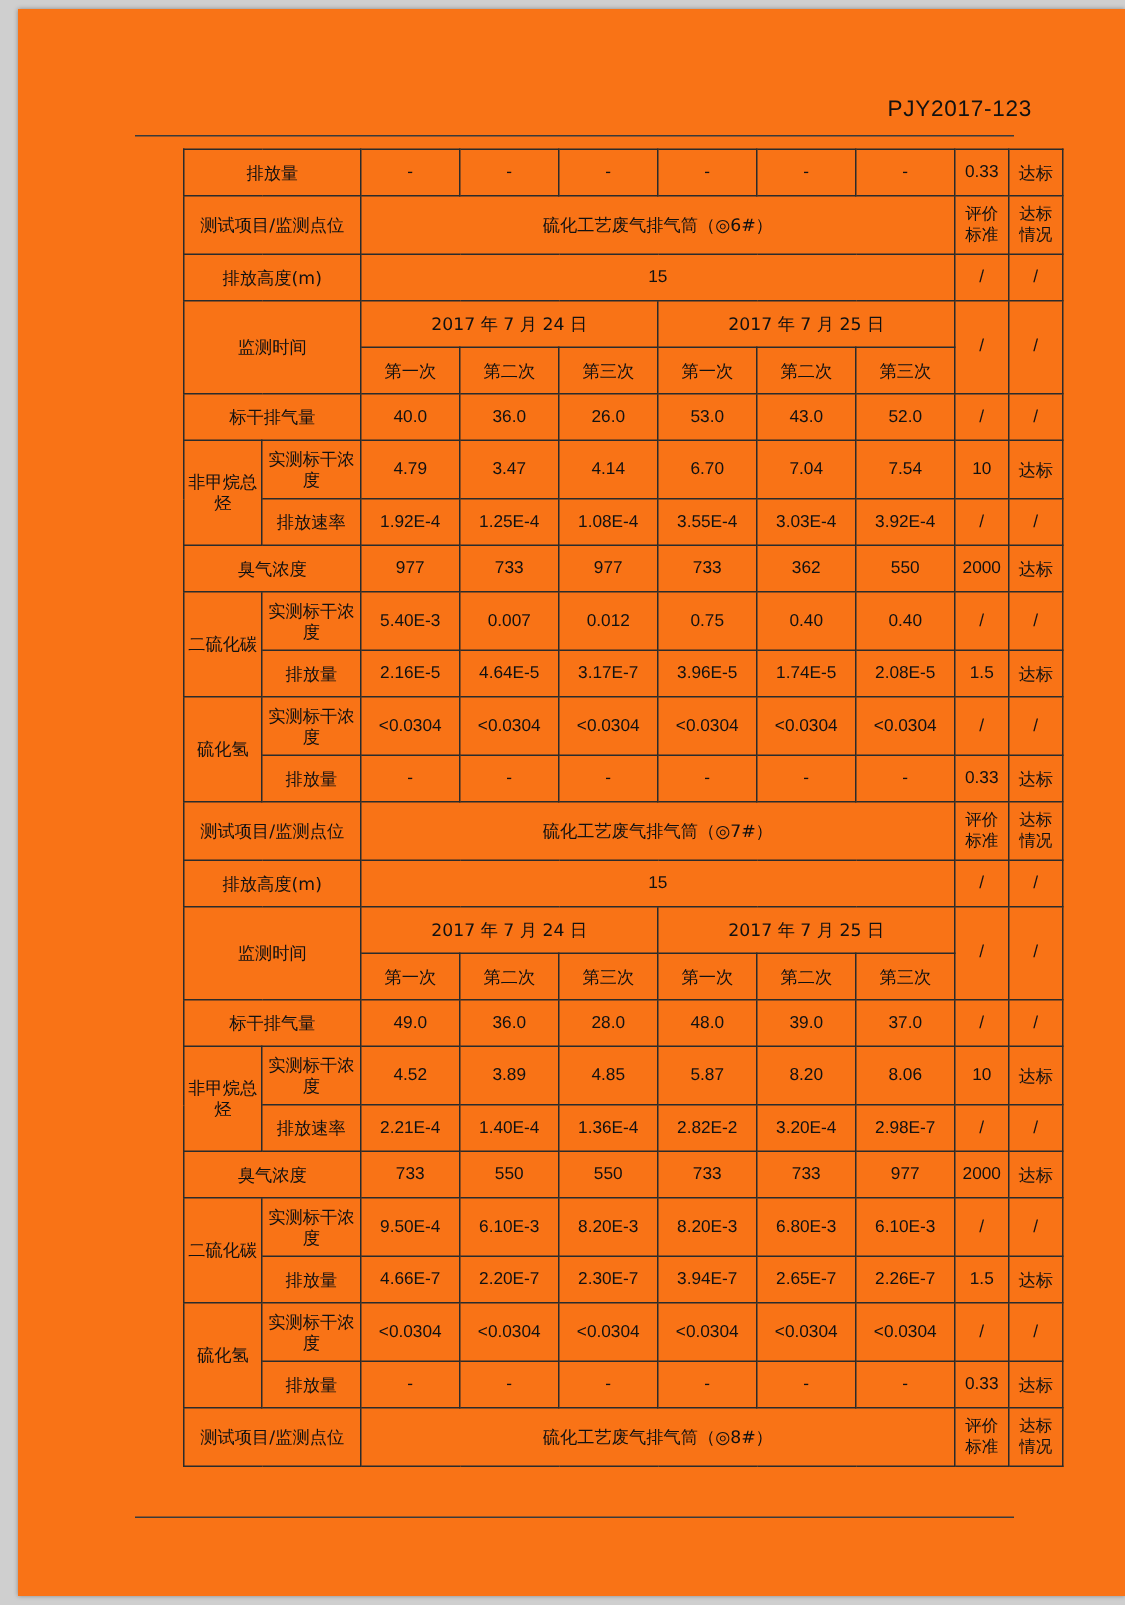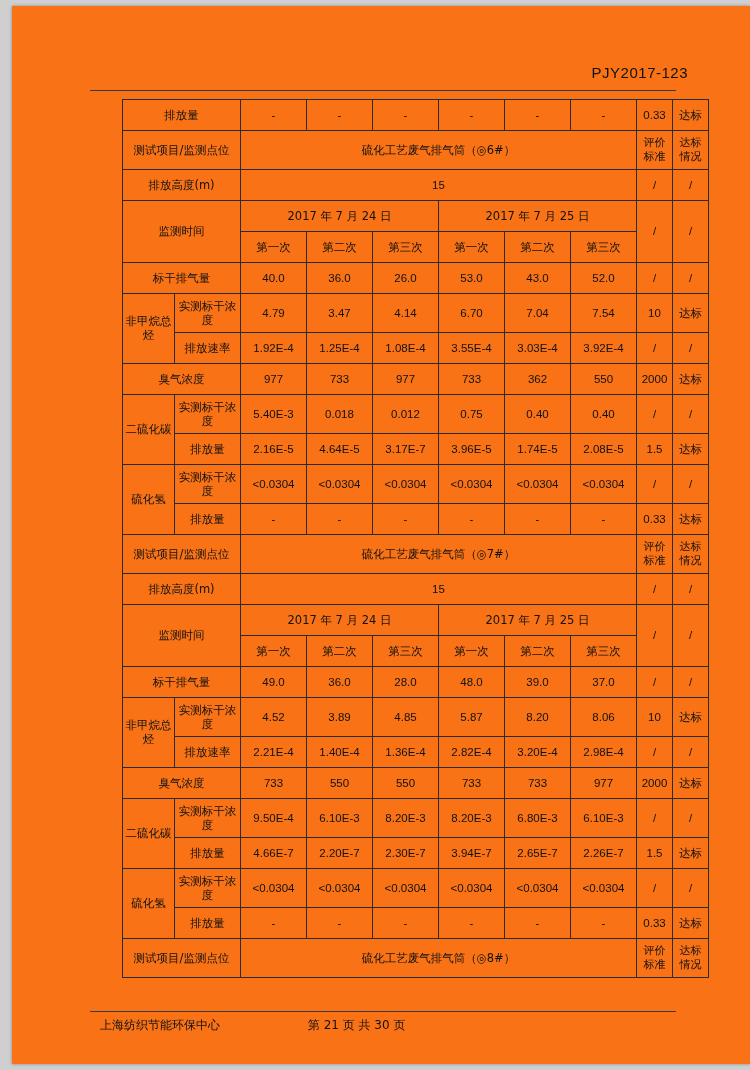--- a/index.html
+++ b/index.html
@@ -163,21 +163,21 @@
       <td class="num">362</td>
       <td class="num">550</td>
       <td class="num">2000</td>
       <td class="cn">达标</td>
     </tr>
 
     <tr>
       <td rowspan="2" class="vhdr"><span>二硫化碳</span></td>
       <td class="cn tall">实测标干浓度</td>
       <td class="num">5.40E-3</td>
-      <td class="num">0.018</td>
+      <td class="num">0.007</td>
       <td class="num">0.012</td>
       <td class="num">0.75</td>
       <td class="num">0.40</td>
       <td class="num">0.40</td>
       <td class="num">/</td>
       <td class="num">/</td>
     </tr>
     <tr>
       <td class="cn">排放量</td>
       <td class="num">2.16E-5</td>
@@ -266,23 +266,23 @@
       <td class="num">8.20</td>
       <td class="num">8.06</td>
       <td class="num">10</td>
       <td class="cn">达标</td>
     </tr>
     <tr>
       <td class="cn">排放速率</td>
       <td class="num">2.21E-4</td>
       <td class="num">1.40E-4</td>
       <td class="num">1.36E-4</td>
-      <td class="num">2.82E-4</td>
+      <td class="num">2.82E-2</td>
       <td class="num">3.20E-4</td>
-      <td class="num">2.98E-4</td>
+      <td class="num">2.98E-7</td>
       <td class="num">/</td>
       <td class="num">/</td>
     </tr>
 
     <tr>
       <td colspan="2" class="cn">臭气浓度</td>
       <td class="num">733</td>
       <td class="num">550</td>
       <td class="num">550</td>
       <td class="num">733</td>
@@ -345,18 +345,14 @@
       <td colspan="6" class="cn">硫化工艺废气排气筒（◎8#）</td>
       <td class="cn sub"><span>评价</span><br><span>标准</span></td>
       <td class="cn sub"><span>达标</span><br><span>情况</span></td>
     </tr>
 
   </tbody>
       </table>
   </div>
 
   <div class="footer-rule"></div>
-  <div class="footer">
-    <span>上海纺织节能环保中心</span>
-    <span class="right">第 21 页   共 30 页</span>
-  </div>
 
 </div>
 
 </body></html>

